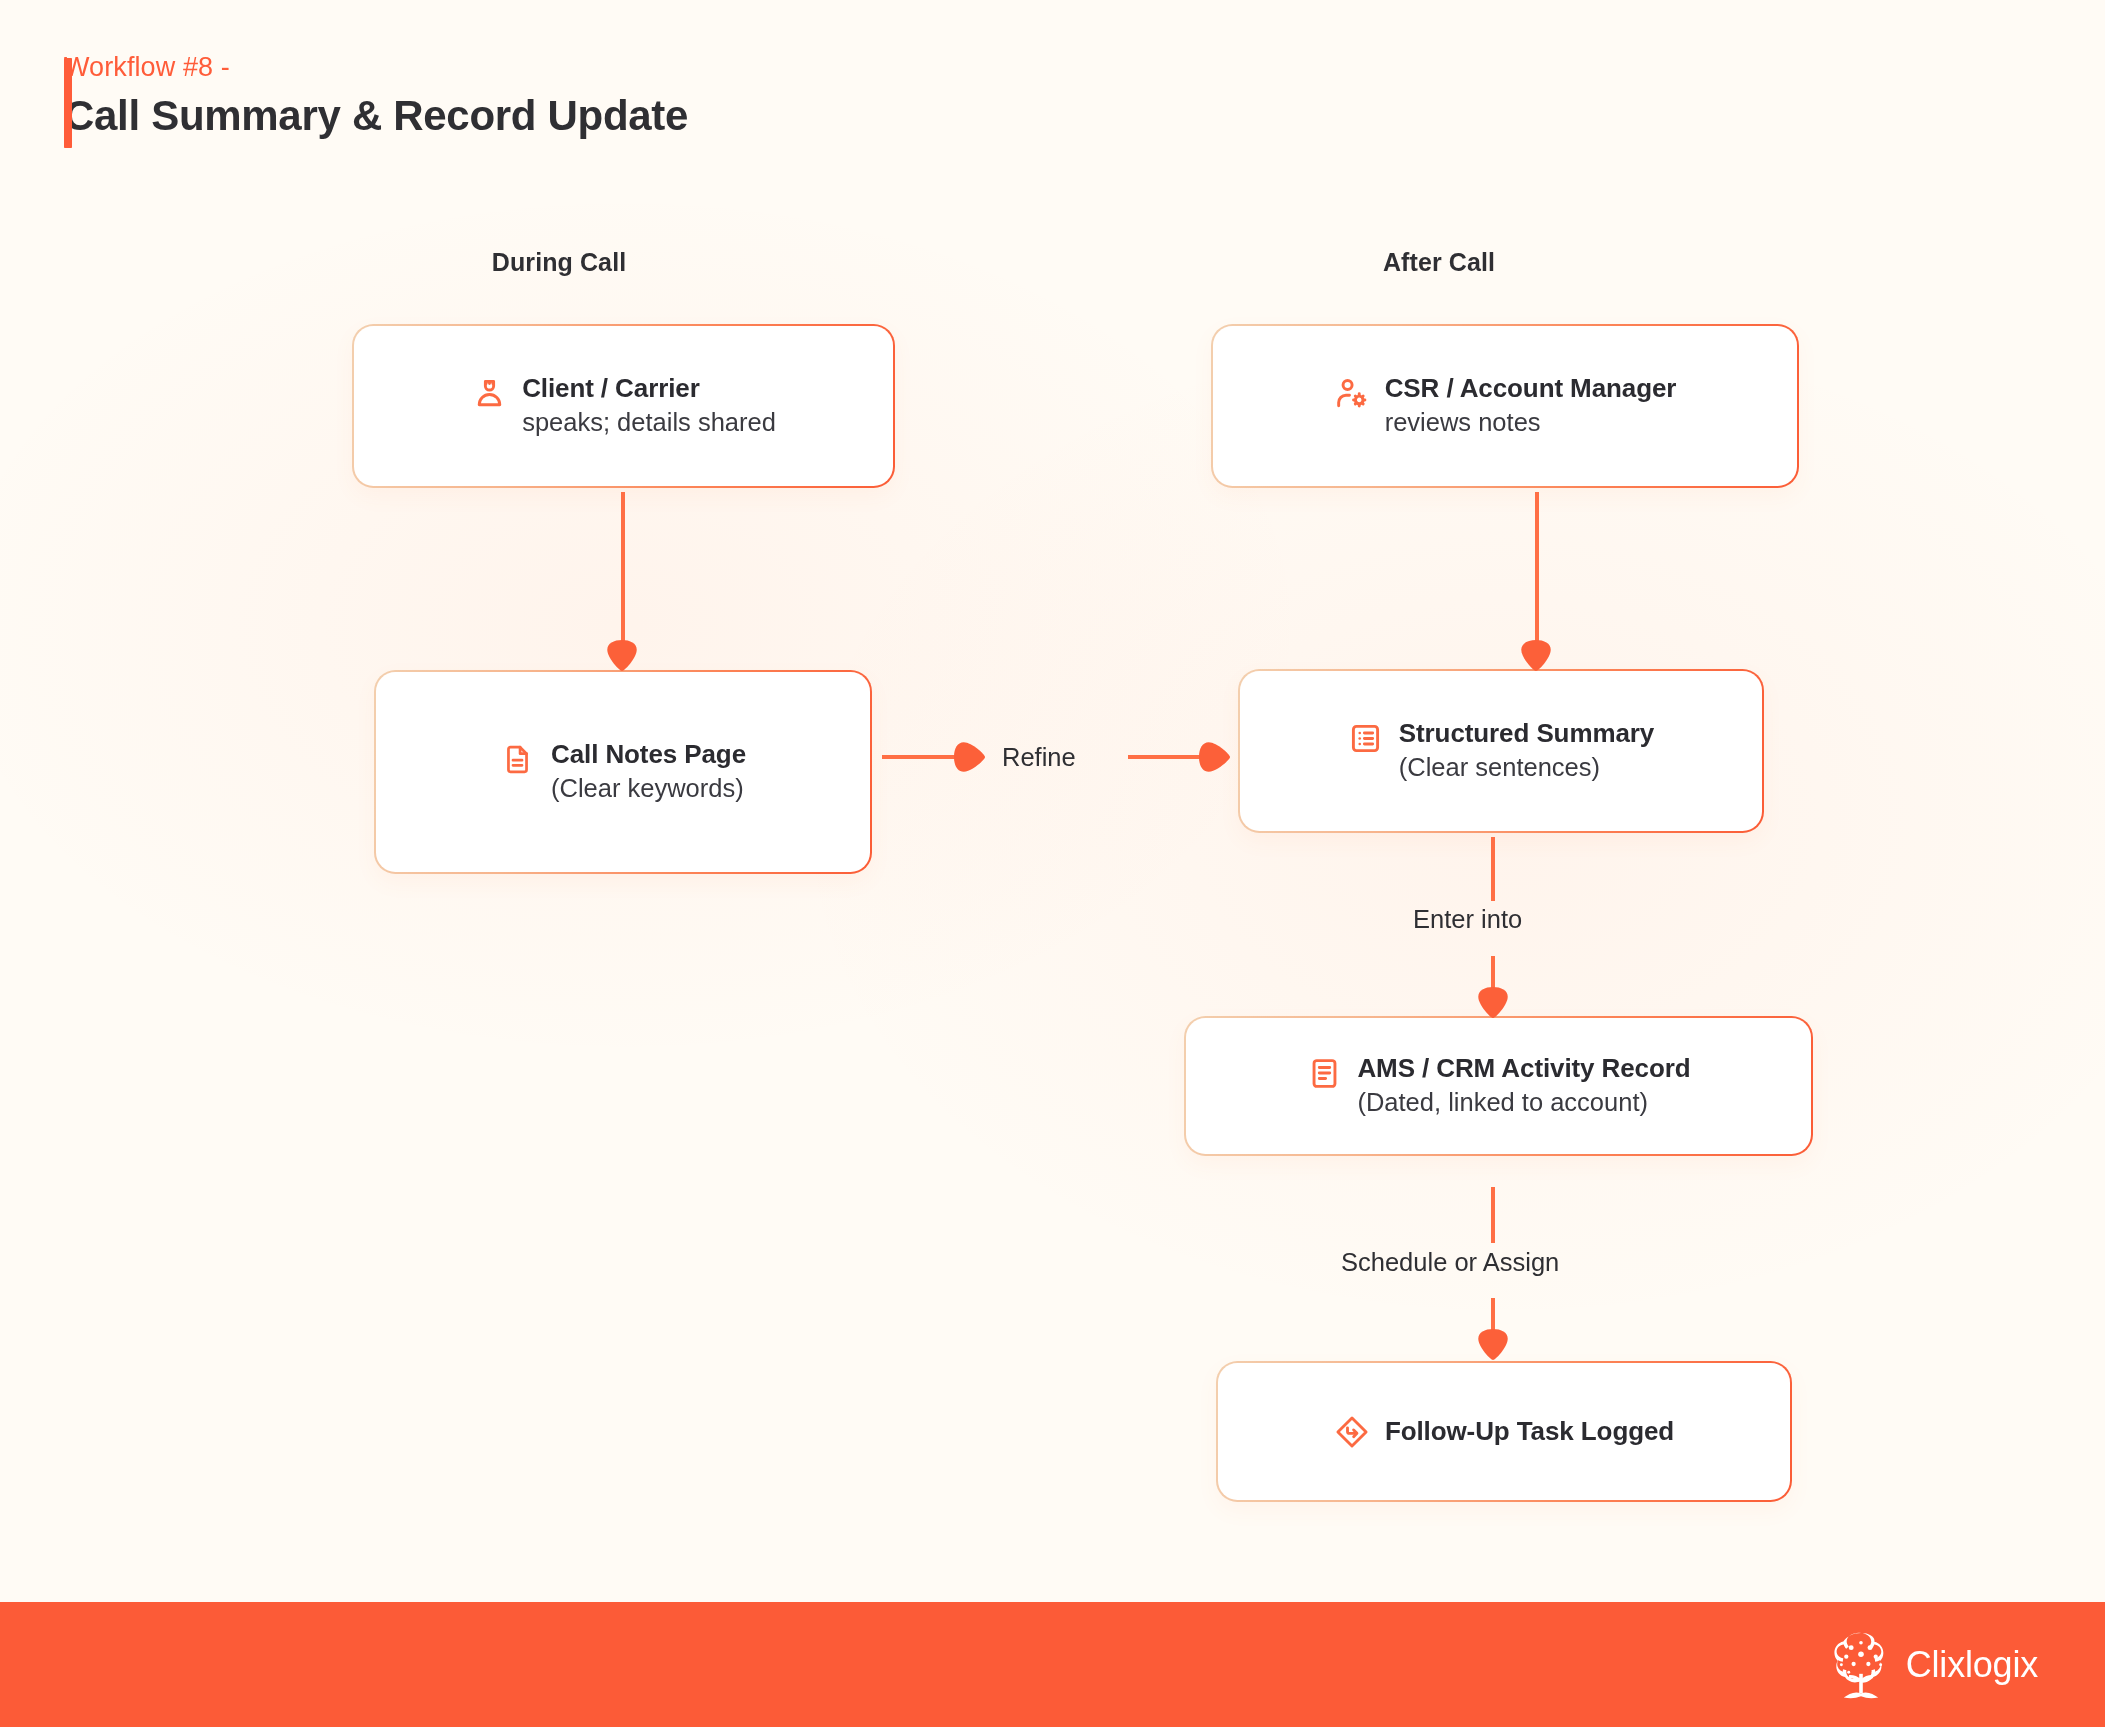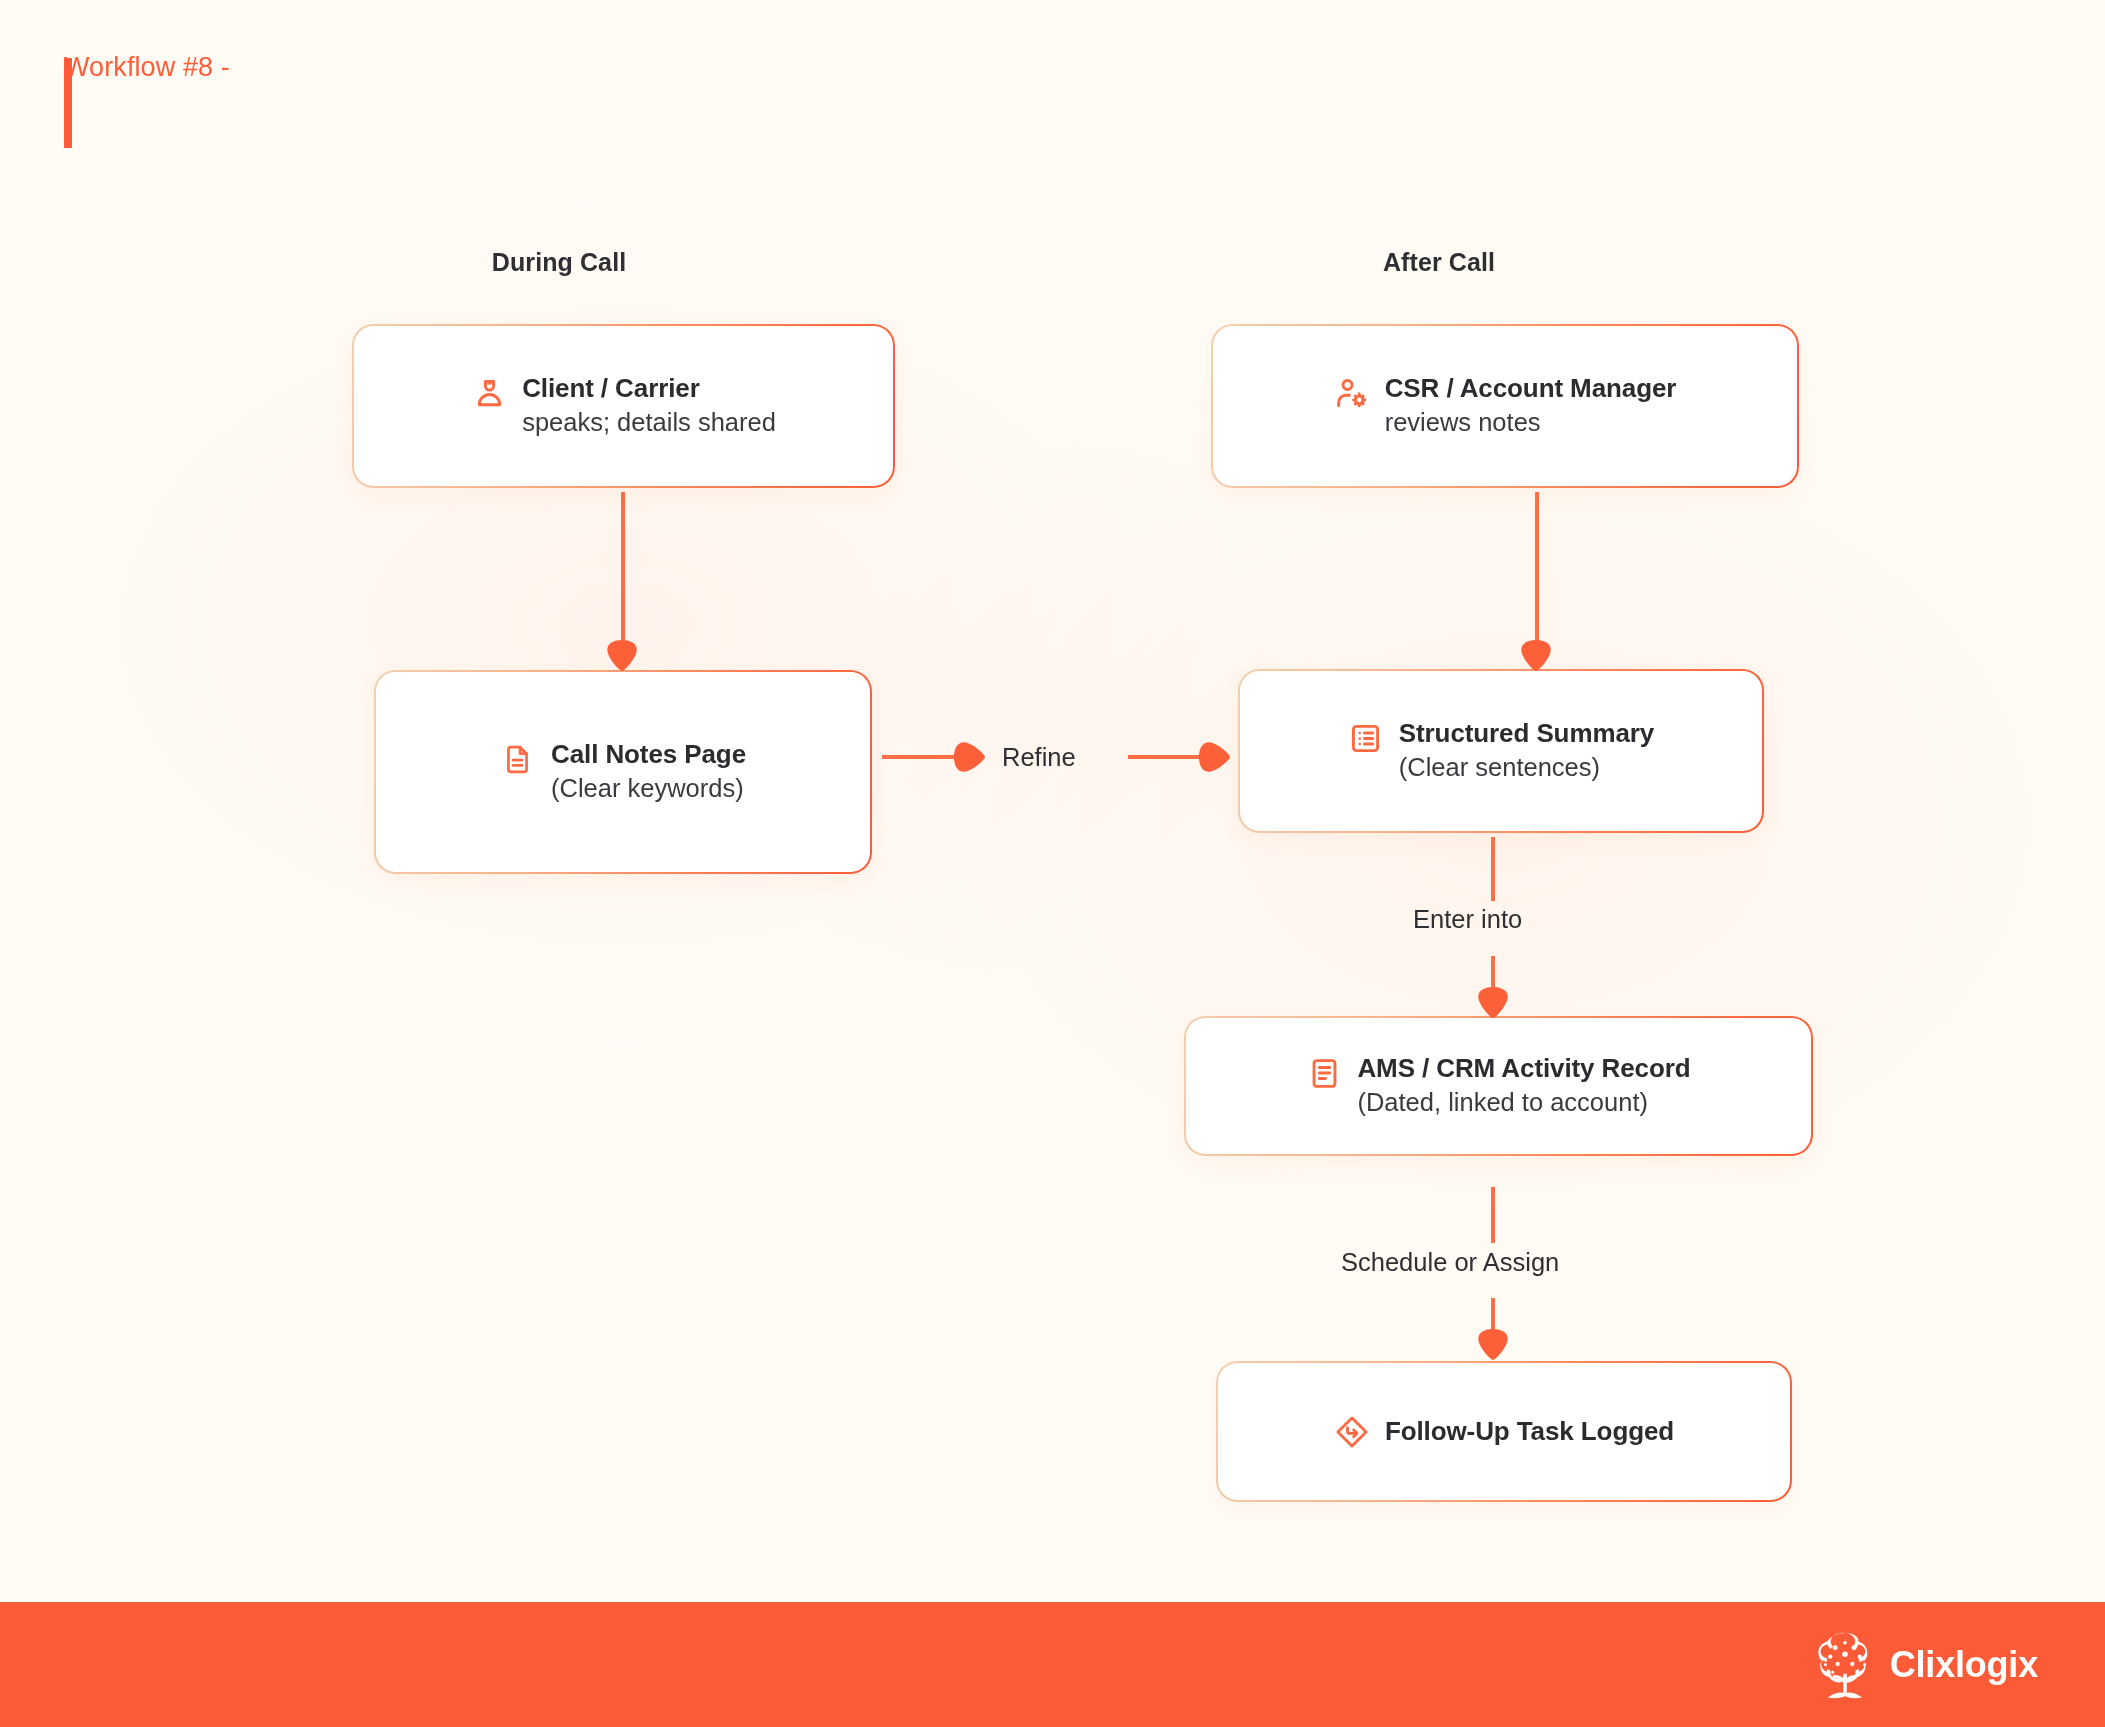--- a/index.html
+++ b/index.html
@@ -168,31 +168,32 @@
     padding-right: 67px;
   }
   #brand {
     display: flex;
     align-items: center;
     gap: 13px;
   }
   #brand-name {
     color: #FFFFFF;
     font-size: 36px;
-    font-weight: 700;
+    font-weight: 400;
     letter-spacing: -0.2px;
   }
 </style>
 </head>
 <body>
 
 <div id="page">
 
   <div id="header">
     <div class="eyebrow">Workflow #8 -</div>
+    <div class="wf-title">Call Summary &amp; Record Update</div>
   </div>
 
   <div class="col-head" id="col-head-during">During Call</div>
   <div class="col-head" id="col-head-after">After Call</div>
 
   <div class="node" id="node-client">
     <div class="node-inner">
       <span class="node-icon">
         <svg width="33" height="33" viewBox="0 0 24 24" fill="none" stroke="#FC6A42" stroke-width="2.1" stroke-linecap="round" stroke-linejoin="round">
           <path d="M9 3.2h6v3.3a3 3 0 0 1-3 3 3 3 0 0 1-3-3V3.2z"></path>

